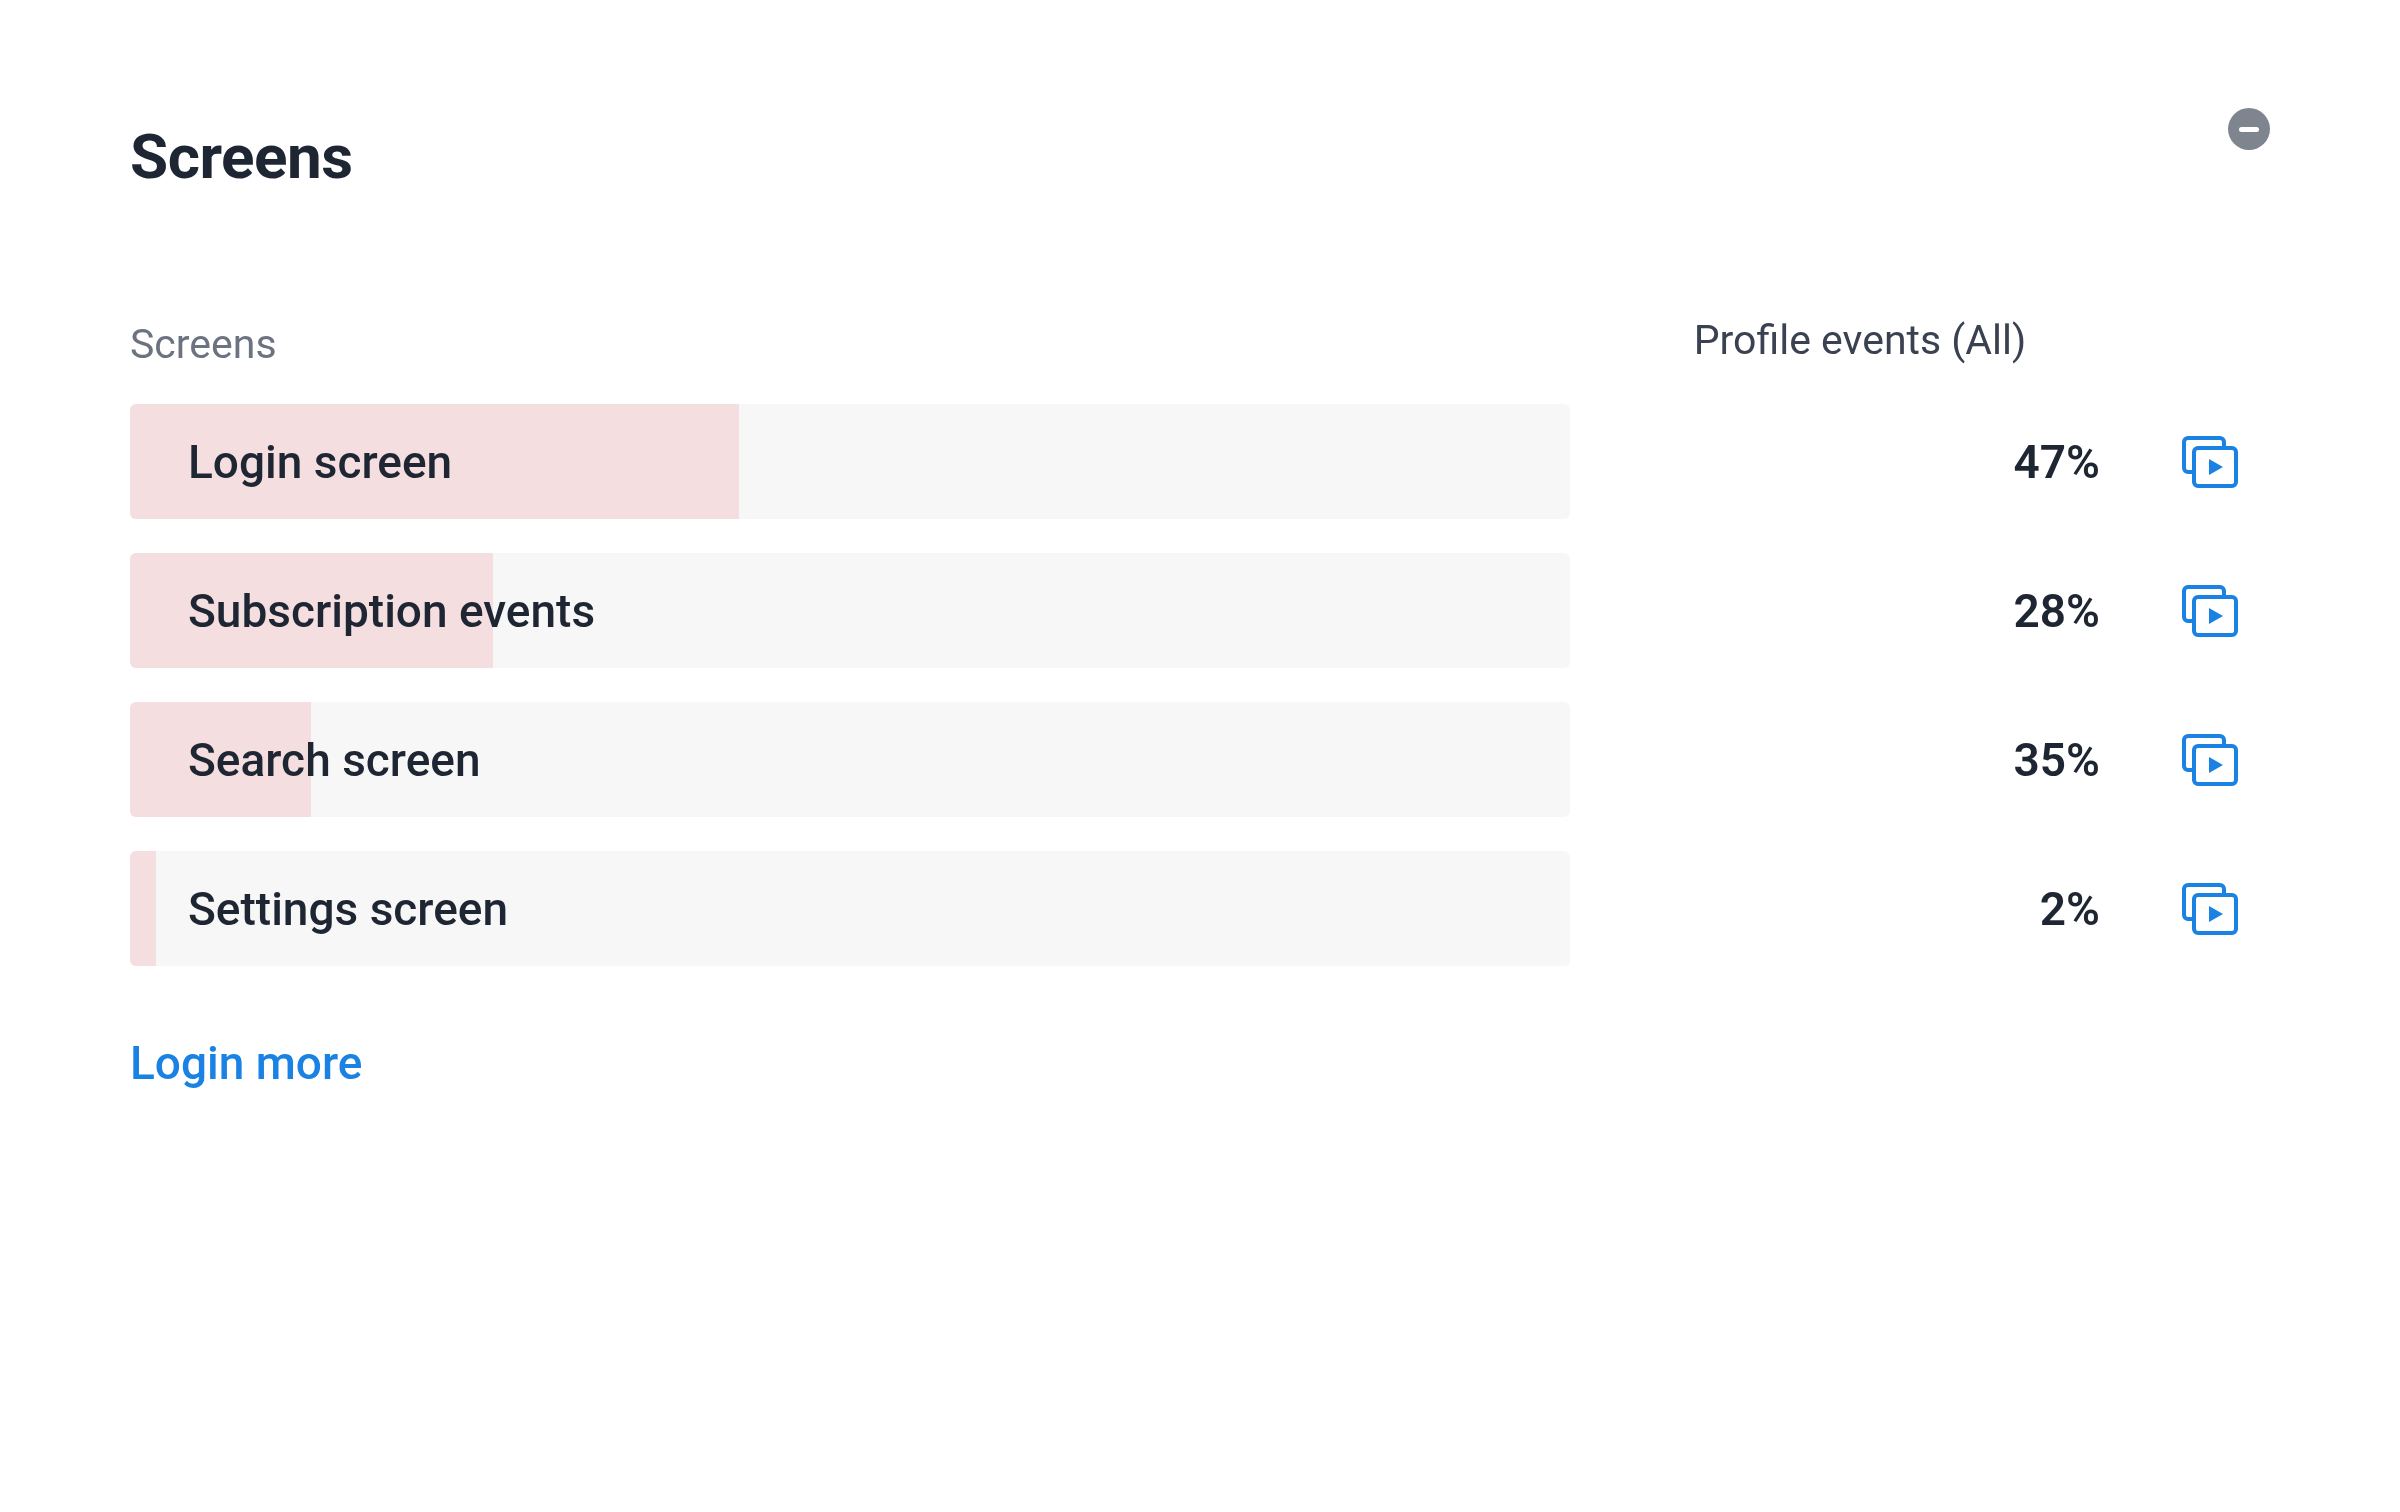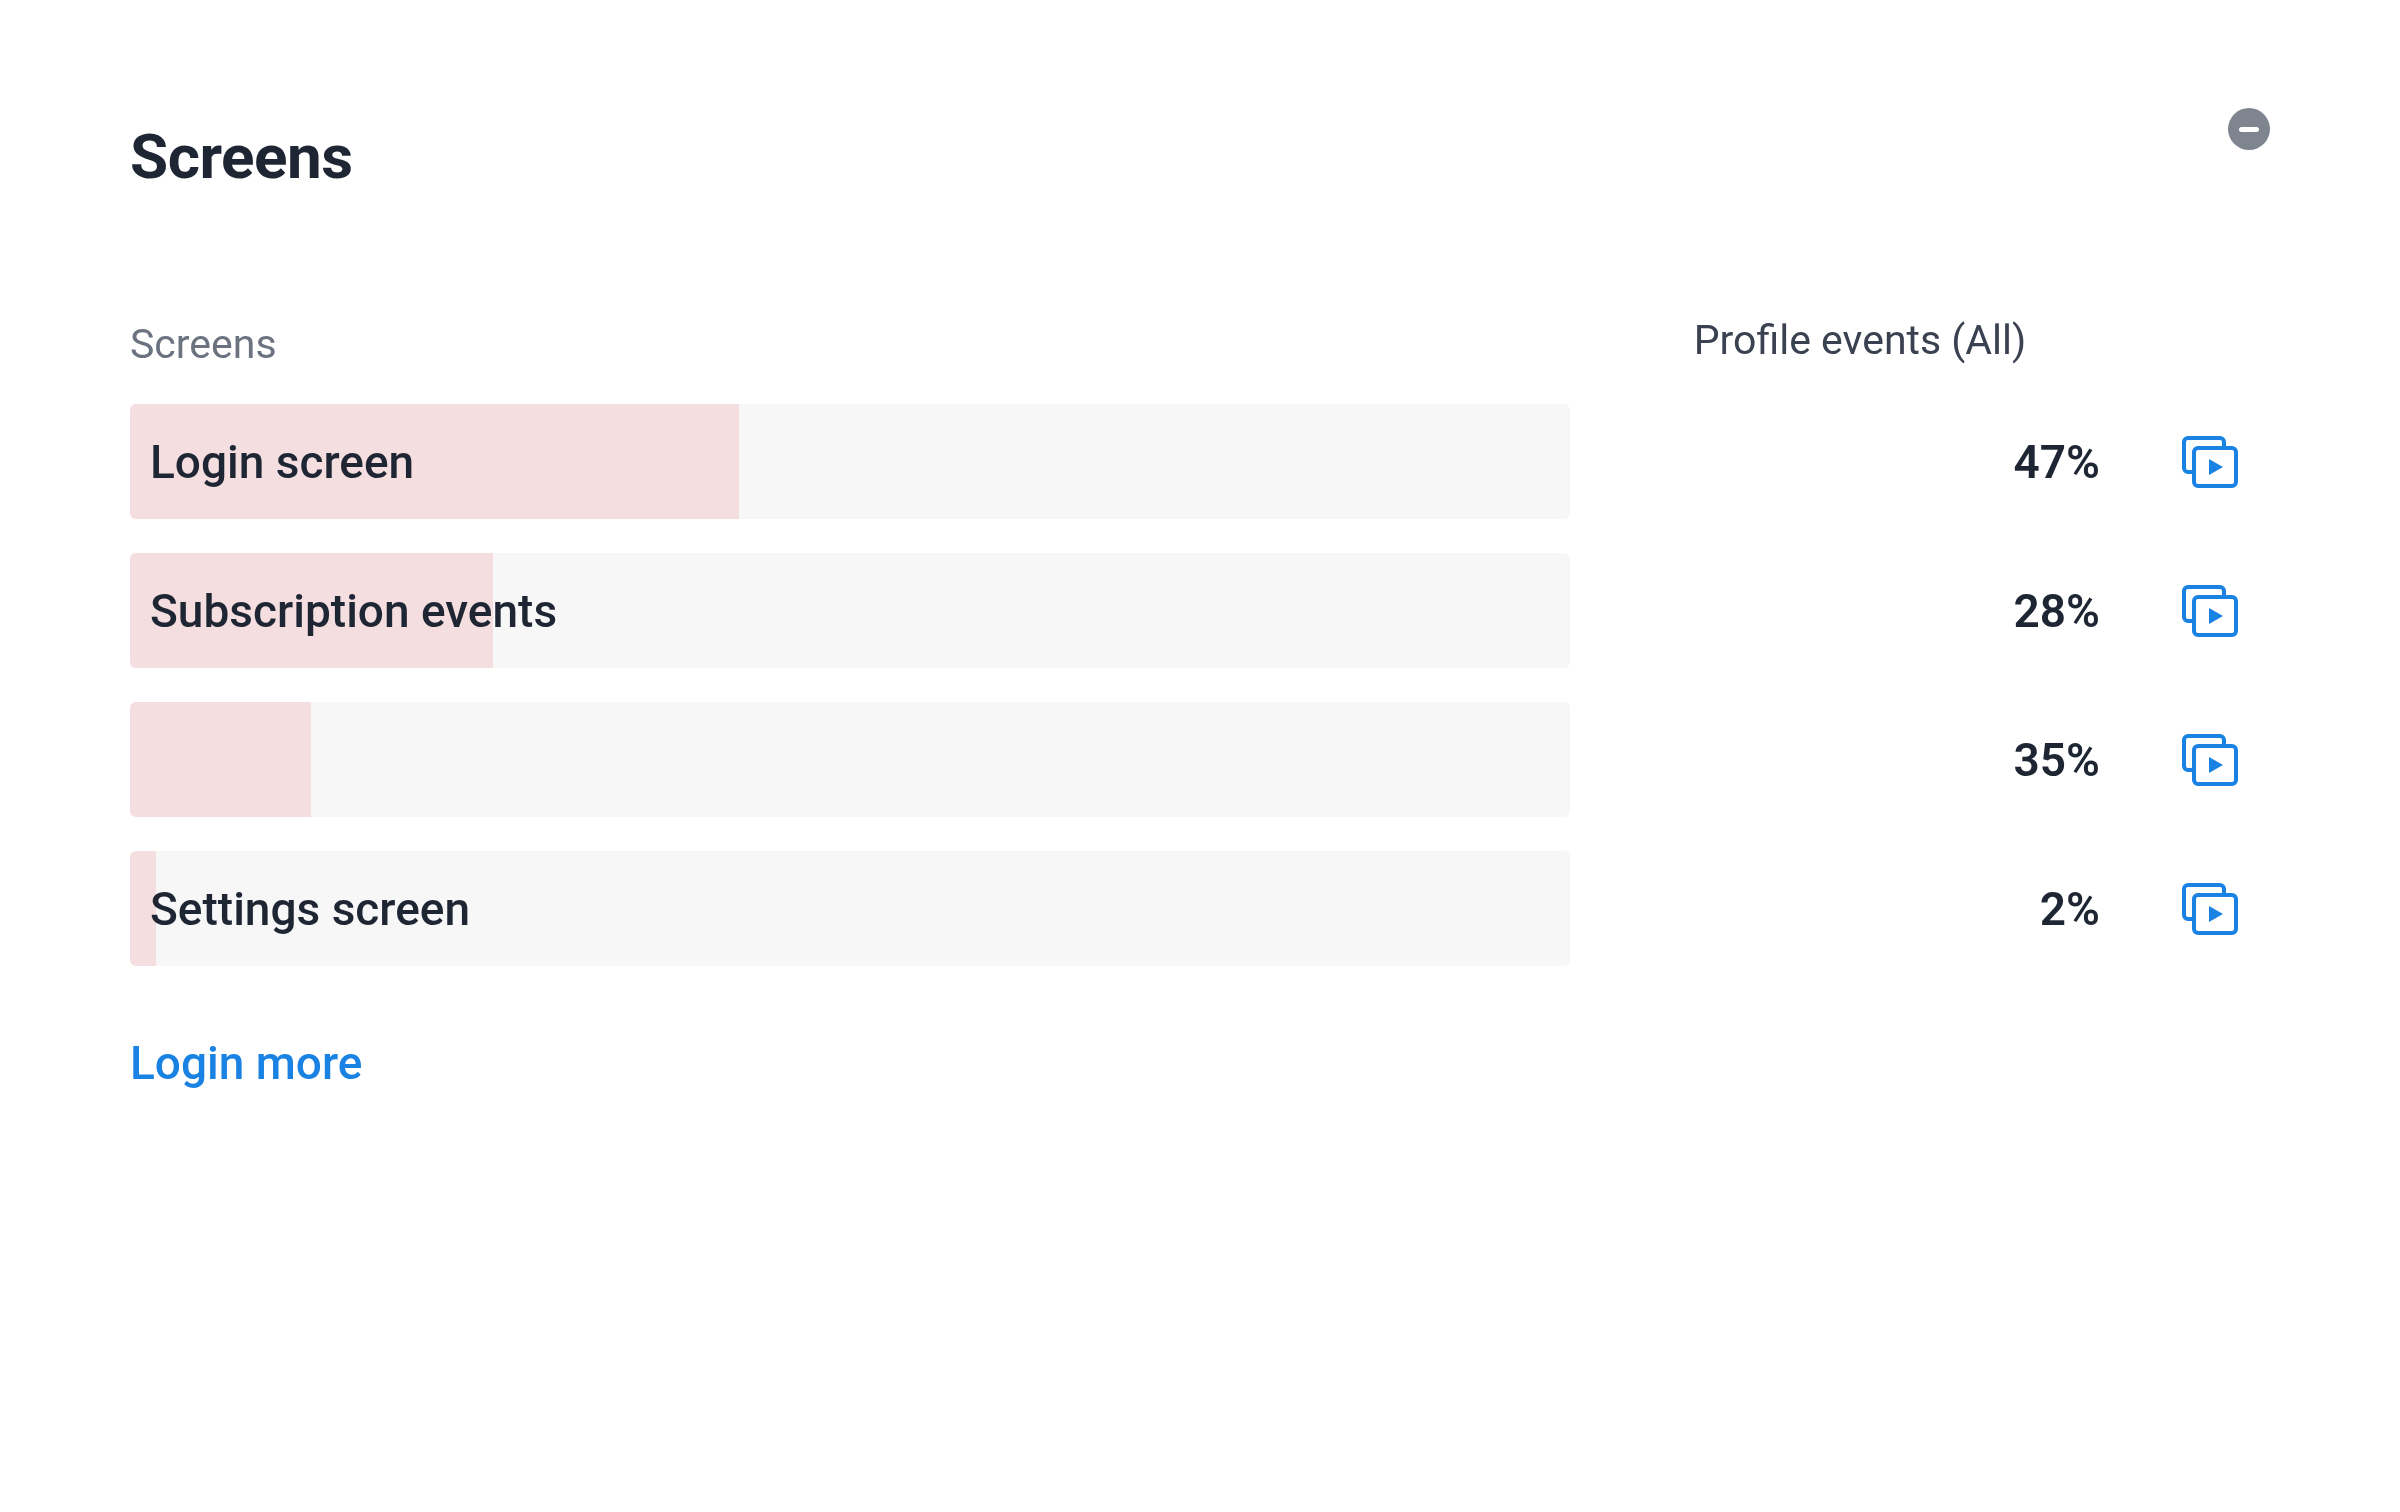--- a/index.html
+++ b/index.html
@@ -94,21 +94,21 @@
     top: 0;
     bottom: 0;
     background: #f5dedf;
   }
   .row-label {
     position: relative;
     z-index: 1;
     font-size: 46px;
     font-weight: 500;
     color: #1f2633;
-    padding-left: 20px;
+    padding-left: 58px;
     white-space: nowrap;
   }
   .pct-cell {
     flex: 1 1 auto;
     text-align: right;
     padding-right: 50px;
   }
   .pct-text {
     font-size: 46px;
     font-weight: 600;
@@ -193,20 +193,21 @@
           <rect x="13" y="13" width="42" height="38" rx="4" fill="#ffffff"></rect>
           <path d="M28 24 L42 32 L28 40 Z" fill="#1a82e2" stroke="none"></path>
         </svg>
       </span>
     </div>
   </div>
 
   <div class="row">
     <div class="bar-track">
       <div class="bar-fill" style="width: 12.6%;"></div>
+      <span class="row-label">Search screen</span>
     </div>
     <div class="pct-cell">
       <span class="pct-text">35%</span>
     </div>
     <div class="action-cell">
       <span class="play-icon">
         <svg viewBox="0 0 58 54" width="58" height="54" fill="none" stroke="#1a82e2" stroke-width="4" stroke-linejoin="round">
           <rect x="3" y="3" width="40" height="34" rx="4" fill="#ffffff"></rect>
           <rect x="13" y="13" width="42" height="38" rx="4" fill="#ffffff"></rect>
           <path d="M28 24 L42 32 L28 40 Z" fill="#1a82e2" stroke="none"></path>

